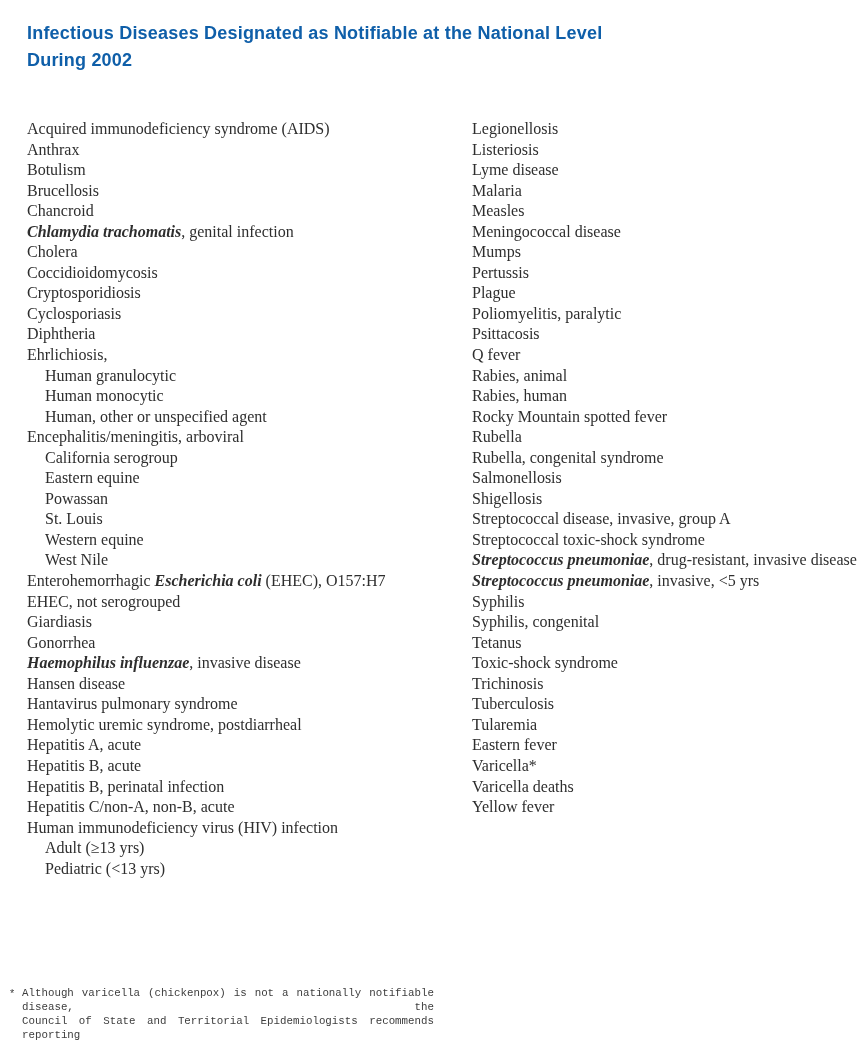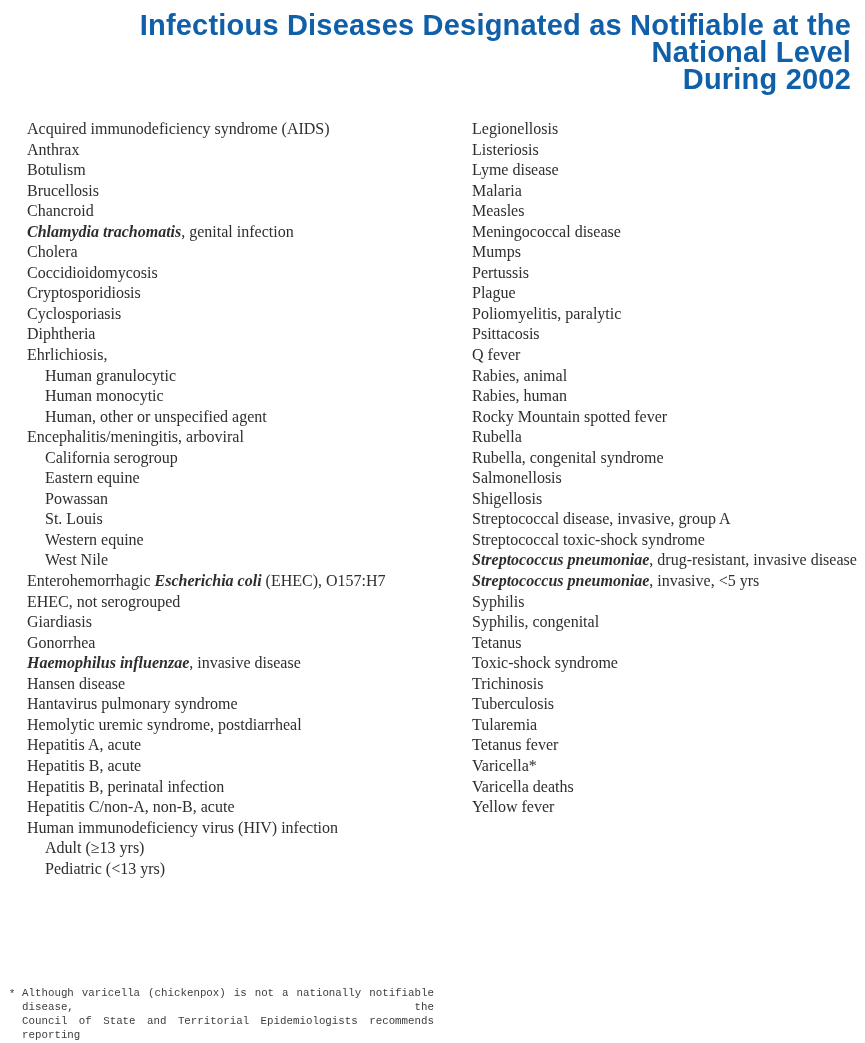--- a/index.html
+++ b/index.html
@@ -9,27 +9,27 @@
   }
   body {
     width: 865px;
     height: 1043px;
     position: relative;
     overflow: hidden;
     font-family: "Liberation Serif", serif;
   }
   .title-wrap {
     position: absolute;
-    top: 12px;
+    top: 20px;
     left: 27px;
     width: 824px;
-    text-align: right;
+    text-align: left;
     font-family: "Liberation Sans", sans-serif;
     font-weight: bold;
-    font-size: 29px;
+    font-size: 18px;
     line-height: 27px;
     letter-spacing: 0.2px;
   }
   .col {
     position: absolute;
     top: 75px;
     font-size: 16px;
     line-height: 20.55px;
     color: #2e2e2e;
     white-space: nowrap;
@@ -132,21 +132,21 @@
     <div class="row"><span>Streptococcal toxic-shock syndrome</span></div>
     <div class="row"><i>Streptococcus pneumoniae</i><span>, drug-resistant, invasive disease</span></div>
     <div class="row"><i>Streptococcus pneumoniae</i><span>, invasive, &lt;5 yrs</span></div>
     <div class="row"><span>Syphilis</span></div>
     <div class="row"><span>Syphilis, congenital</span></div>
     <div class="row"><span>Tetanus</span></div>
     <div class="row"><span>Toxic-shock syndrome</span></div>
     <div class="row"><span>Trichinosis</span></div>
     <div class="row"><span>Tuberculosis</span></div>
     <div class="row"><span>Tularemia</span></div>
-    <div class="row"><span>Tetanus fever</span></div>
+    <div class="row"><span>Eastern fever</span></div>
     <div class="row"><span>Varicella*</span></div>
     <div class="row"><span>Varicella deaths</span></div>
     <div class="row"><span>Yellow fever</span></div>
   </div>
 
 <div class="footnote">
   <span class="fn-marker">*</span>
   <div class="fn-lines">
       <div class="fn-line just">Although varicella (chickenpox) is not a nationally notifiable disease, the</div>
       <div class="fn-line just">Council of State and Territorial Epidemiologists recommends reporting</div>

